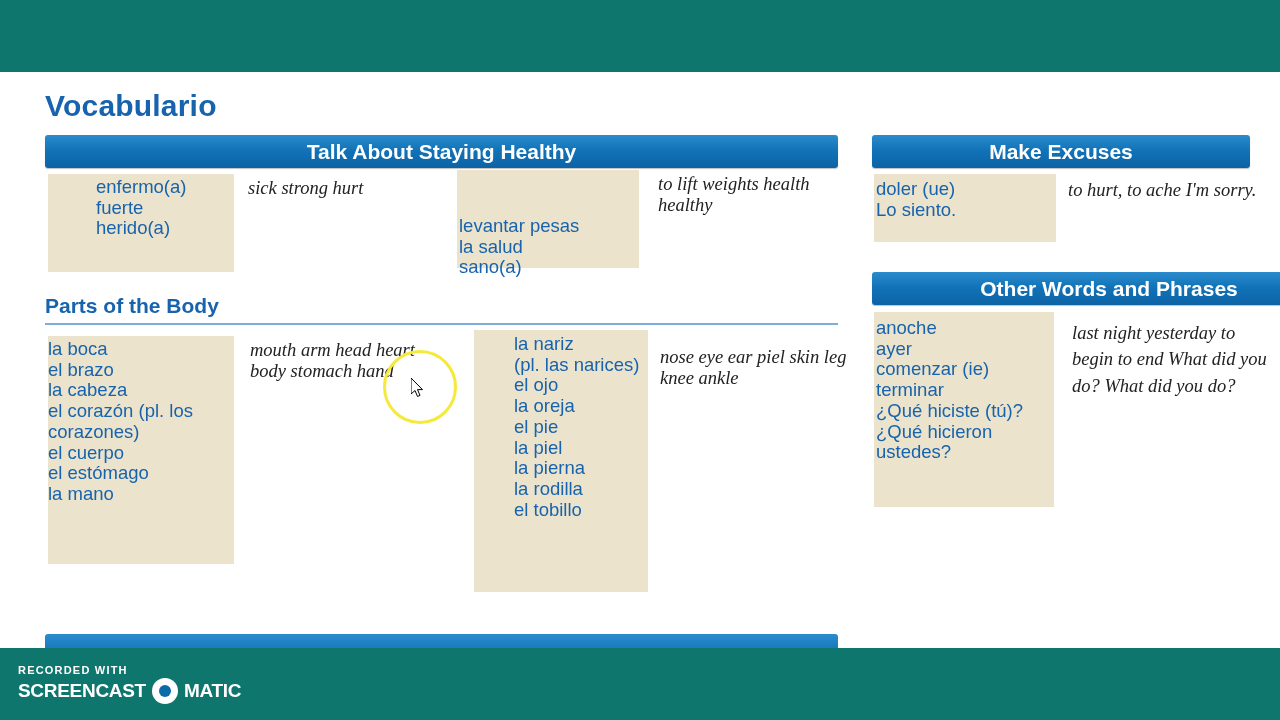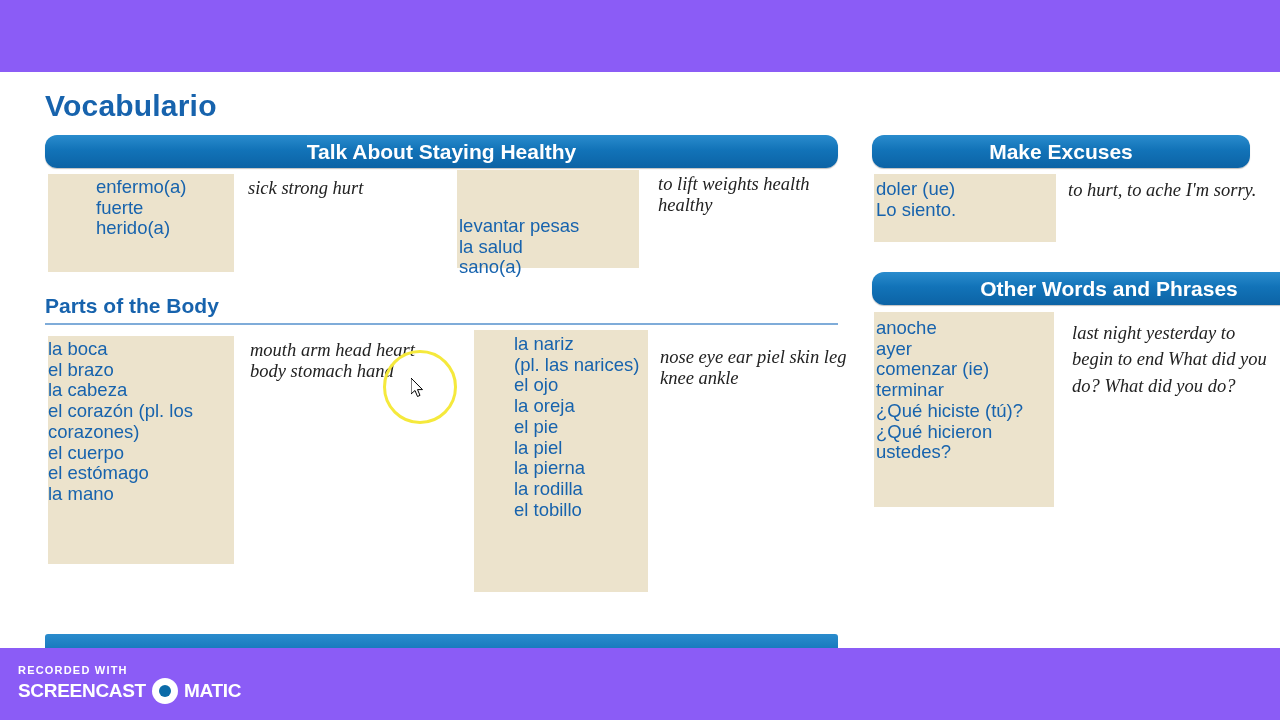--- a/index.html
+++ b/index.html
@@ -10,21 +10,21 @@
   body {
     width: 1280px;
     height: 720px;
     overflow: hidden;
     font-family: "Liberation Sans", sans-serif;
   }
   .screen {
     position: relative;
     width: 1280px;
     height: 720px;
-    background: #8b5cf6;
+    background: #0f766e;
   }
   .page {
     position: absolute;
     left: 0;
     top: 72px;
     width: 1280px;
     height: 576px;
     background: #ffffff;
     overflow: hidden;
   }
@@ -42,21 +42,21 @@
   .section-sub {
     position: absolute;
     font-family: "Liberation Sans", sans-serif;
     font-size: 21px;
     font-weight: bold;
     color: #1763ad;
   }
   
   .banner {
     position: absolute;
-    border-radius: 12px;
+    border-radius: 3px;
     background: linear-gradient(to bottom, #2a8ccd 0%, #1273b8 45%, #0c63a5 100%);
     color: #ffffff;
     font-size: 21px;
     font-weight: bold;
     text-align: center;
     line-height: 33px;
     box-shadow: 0 1px 1px rgba(0,0,0,0.25);
   }
   
   .col-block {

